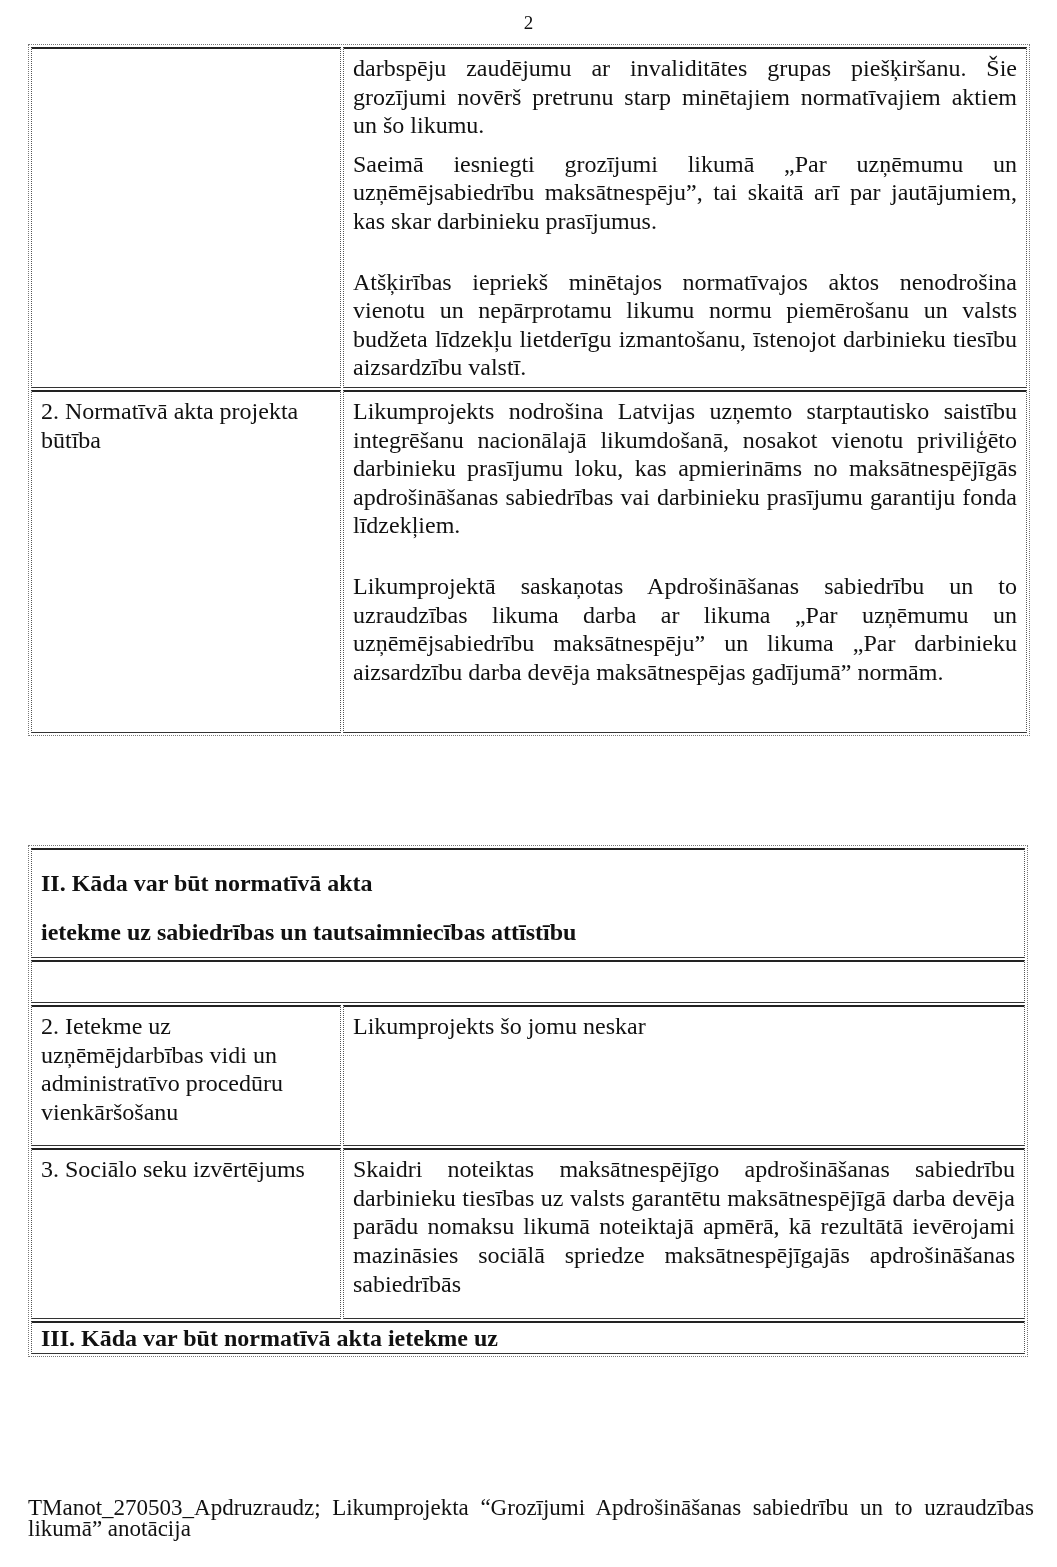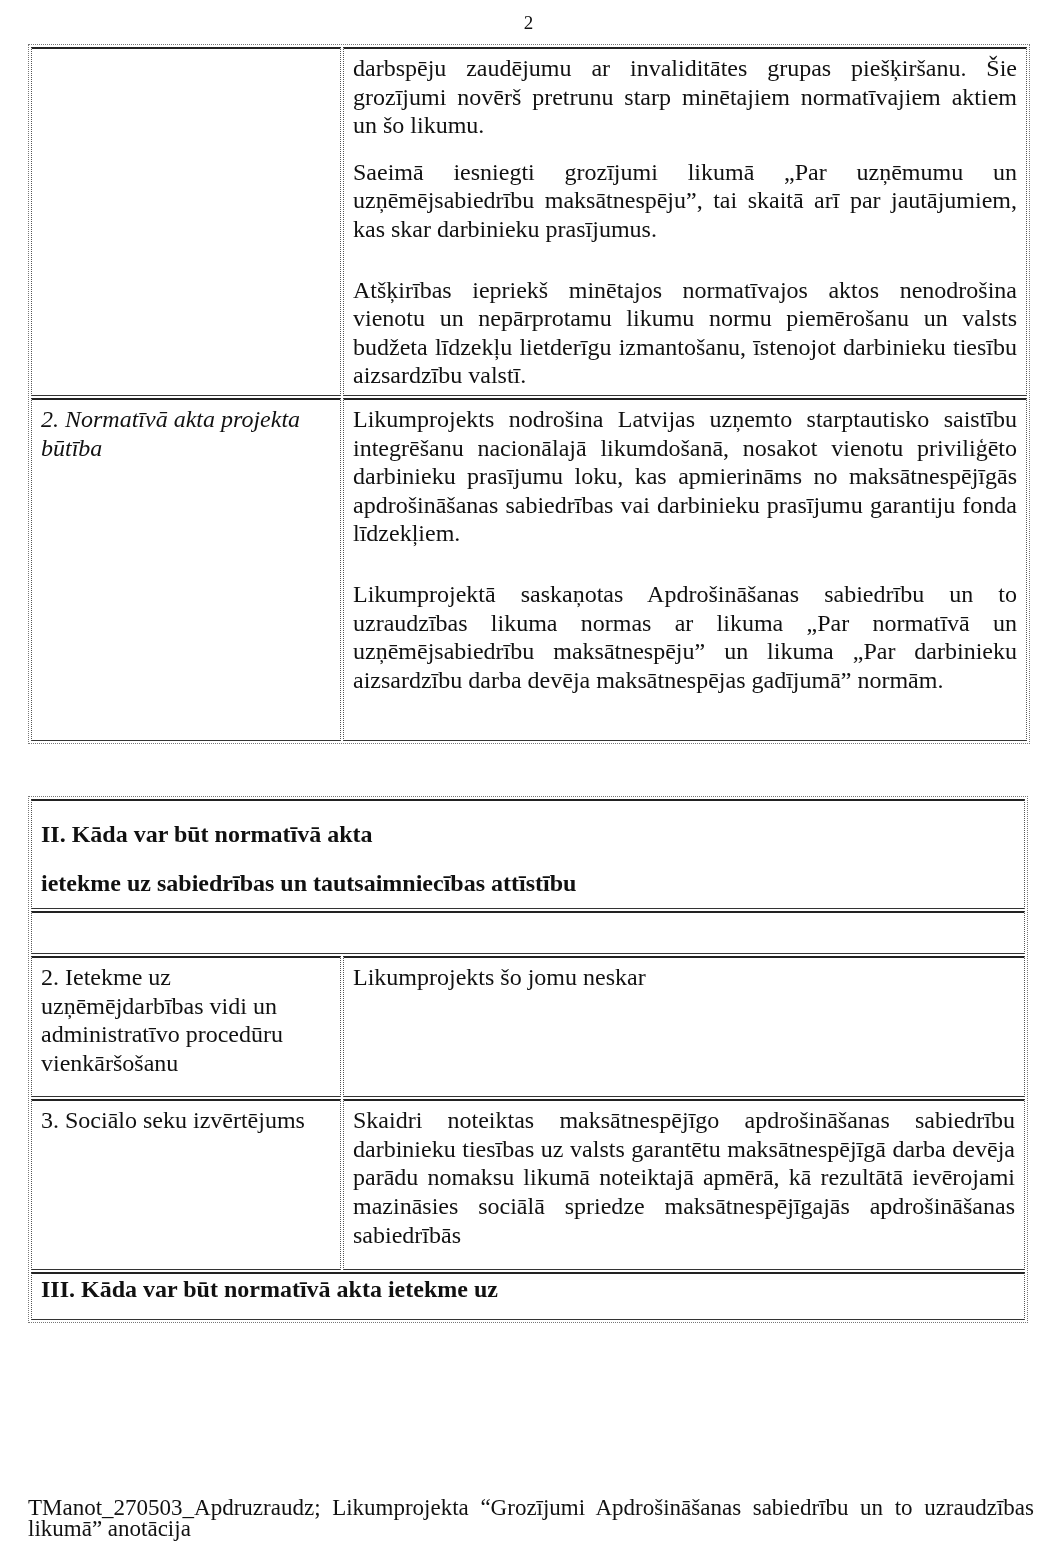--- a/index.html
+++ b/index.html
@@ -19,25 +19,25 @@
   table.doc td {
     border: 1px solid #333;
     border-top: 2px solid #222;
     border-left: 1px dotted #555;
     border-right: 1px dotted #555;
     vertical-align: top;
     font-size: 24px; line-height: 28.6px;
     padding: 5px 9px 5px 9px;
   }
   .t1 { left: 28px; top: 44px; width: 1002px; }
-  .t2 { left: 28px; top: 796px; width: 1000px; }
+  .t2 { left: 28px; top: 845px; width: 1000px; }
   .just p { margin: 0; text-align: justify; }
-  .just p + p { margin-top: 18px; }
+  .just p + p { margin-top: 10px; }
   .just p.gap { margin-top: 32px; }
-  .t1 .c1 { width: 310px; font-style: italic; }
+  .t1 .c1 { width: 310px; }
   .heading { font-weight: bold; font-size: 21px; line-height: 28px; }
   .heading .l1 { display:block; padding-top: 14px; }
   .heading .l2 { display:block; padding-top: 20px; padding-bottom: 6px; font-family: Liberation Serif, serif; }
   .empty-row td { height: 30px; padding: 0; }
   .footer {
     position: absolute; left: 28px; width: 1006px; top: 1497px;
     font-size: 23px; line-height: 21px; text-align: justify;
     text-align-last: left;
   }
 </style>
@@ -57,21 +57,21 @@
     <td class="just">
       <p>darbspēju zaudējumu ar invaliditātes grupas piešķiršanu. Šie grozījumi novērš pretrunu starp minētajiem normatīvajiem aktiem un šo likumu.</p>
       <p>Saeimā iesniegti grozījumi likumā „Par uzņēmumu un uzņēmējsabiedrību maksātnespēju”, tai skaitā arī par jautājumiem, kas skar darbinieku prasījumus.</p>
       <p class="gap">Atšķirības iepriekš minētajos normatīvajos aktos nenodrošina vienotu  un nepārprotamu likumu normu piemērošanu un valsts budžeta līdzekļu lietderīgu izmantošanu, īstenojot darbinieku tiesību aizsardzību valstī.</p>
     </td>
   </tr>
   <tr>
     <td class="c1" style="height:330px">2. Normatīvā akta projekta būtība</td>
     <td class="just">
       <p>Likumprojekts nodrošina Latvijas uzņemto starptautisko saistību integrēšanu nacionālajā likumdošanā, nosakot vienotu priviliģēto darbinieku prasījumu loku, kas apmierināms no maksātnespējīgās apdrošināšanas sabiedrības vai darbinieku prasījumu garantiju fonda līdzekļiem.</p>
-      <p class="gap">Likumprojektā saskaņotas Apdrošināšanas sabiedrību un to uzraudzības likuma normas ar likuma „Par normatīvā un uzņēmējsabiedrību maksātnespēju” un likuma „Par darbinieku aizsardzību darba devēja maksātnespējas gadījumā” normām.</p>
+      <p class="gap">Likumprojektā saskaņotas Apdrošināšanas sabiedrību un to uzraudzības likuma darba ar likuma „Par uzņēmumu un uzņēmējsabiedrību maksātnespēju” un likuma „Par darbinieku aizsardzību darba devēja maksātnespējas gadījumā” normām.</p>
     </td>
   </tr>
 </tbody>
   </table>
 
 <table class="doc t2">
   <colgroup>
       <col style="width:310px">
       <col>
     </colgroup>
@@ -89,18 +89,18 @@
     <td style="height:128px">2. Ietekme uz uzņēmējdarbības vidi un administratīvo procedūru vienkāršošanu</td>
     <td>Likumprojekts šo jomu neskar</td>
   </tr>
   <tr>
     <td style="height:158px">3. Sociālo seku izvērtējums</td>
     <td class="just">
       <p>Skaidri noteiktas maksātnespējīgo apdrošināšanas sabiedrību darbinieku tiesības uz valsts garantētu maksātnespējīgā darba devēja parādu nomaksu likumā noteiktajā apmērā, kā rezultātā ievērojami mazināsies sociālā spriedze maksātnespējīgajās apdrošināšanas sabiedrībās</p>
     </td>
   </tr>
   <tr>
-    <td colspan="2" class="heading" style="padding-top:0;padding-bottom:15px;line-height:30px">III. Kāda var būt normatīvā akta ietekme uz</td>
+    <td colspan="2" class="heading" style="padding-top:0;padding-bottom:0;line-height:30px">III. Kāda var būt normatīvā akta ietekme uz</td>
   </tr>
 </tbody>
   </table>
 
 <div class="footer">TManot_270503_Apdruzraudz; Likumprojekta “Grozījumi Apdrošināšanas sabiedrību un to uzraudzības likumā” anotācija</div>
 
 </body></html>

